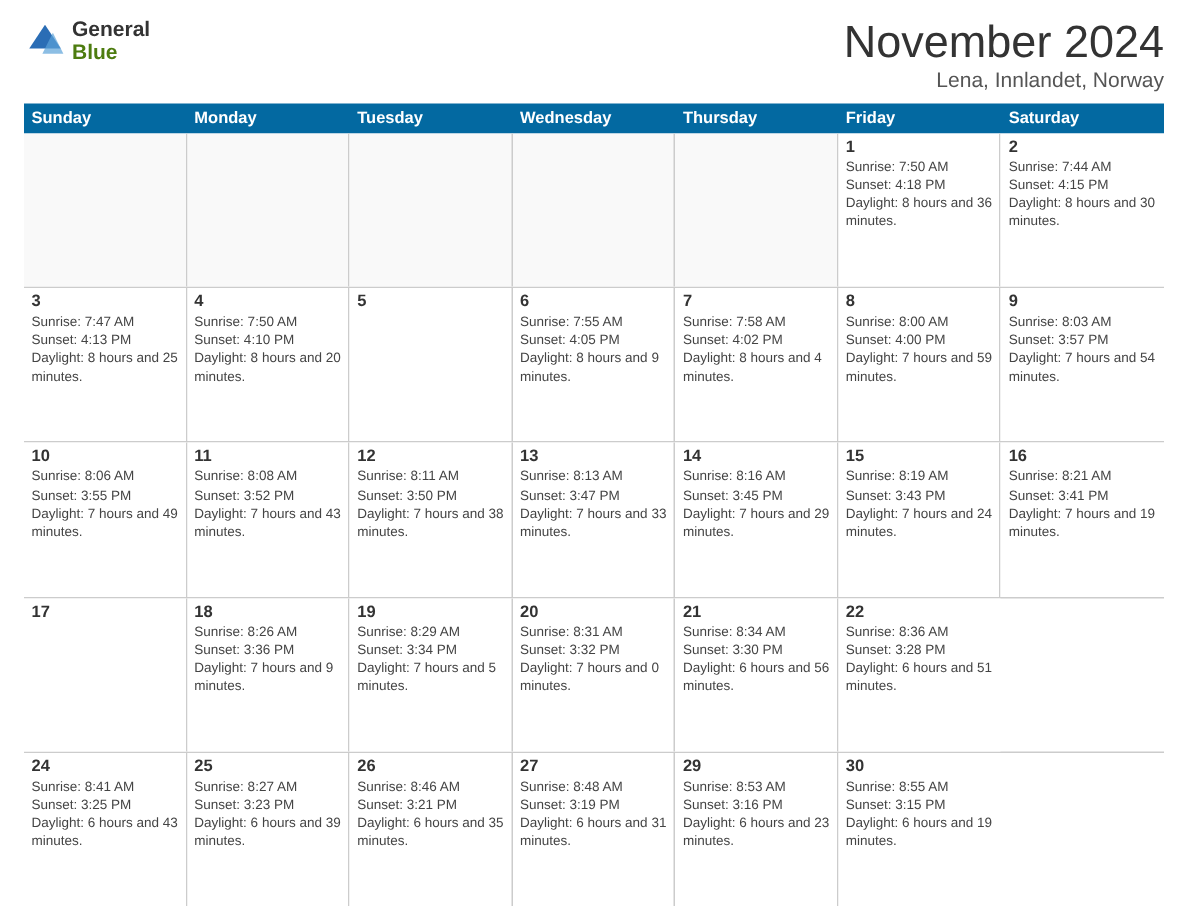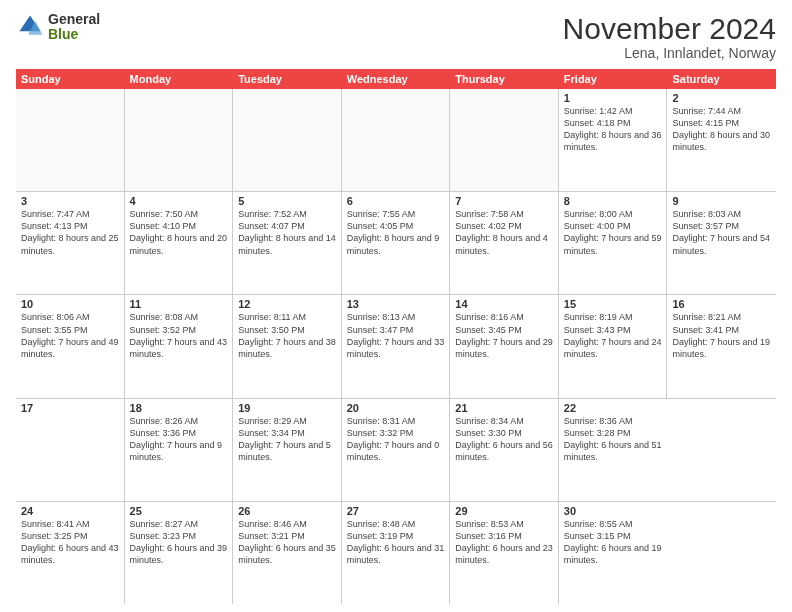--- a/index.html
+++ b/index.html
@@ -18,21 +18,21 @@
       flex-direction: column;
     }
     .header {
       display: flex;
       justify-content: space-between;
       align-items: flex-start;
       margin-bottom: 8px;
     }
     .logo {
       display: flex;
-      align-items: flex-start;
+      align-items: center;
       gap: 4px;
     }
     .logo-text {
       display: flex;
       flex-direction: column;
       line-height: 1.1;
     }
     .logo-general {
       font-size: 14px;
       font-weight: bold;
@@ -61,21 +61,21 @@
       color: #555;
     }
     .calendar {
       flex: 1;
       display: flex;
       flex-direction: column;
     }
     .cal-header {
       display: grid;
       grid-template-columns: repeat(7, 1fr);
-      background: #ef4444;
+      background: #0369a1;
     }
     .cal-header-cell {
       color: #fff;
       font-size: 11px;
       font-weight: bold;
       padding: 4px 5px;
       text-align: left;
     }
     .cal-body {
       display: flex;
@@ -151,21 +151,21 @@
     </div>
     <div class="cal-body">
     <div class="cal-row">
           <div class="cal-cell empty"></div>
           <div class="cal-cell empty"></div>
           <div class="cal-cell empty"></div>
           <div class="cal-cell empty"></div>
           <div class="cal-cell empty"></div>
           <div class="cal-cell">
             <div class="day-num">1</div>
-            <div class="day-detail">Sunrise: 1:42 AM
+            <div class="day-detail">Sunrise: 7:50 AM
 Sunset: 4:18 PM
 Daylight: 8 hours
 and 36 minutes.</div>
           </div>
           <div class="cal-cell">
             <div class="day-num">2</div>
             <div class="day-detail">Sunrise: 7:44 AM
 Sunset: 4:15 PM
 Daylight: 8 hours
 and 30 minutes.</div>
@@ -181,24 +181,20 @@
           </div>
           <div class="cal-cell">
             <div class="day-num">4</div>
             <div class="day-detail">Sunrise: 7:50 AM
 Sunset: 4:10 PM
 Daylight: 8 hours
 and 20 minutes.</div>
           </div>
           <div class="cal-cell">
             <div class="day-num">5</div>
-            <div class="day-detail">Sunrise: 7:52 AM
-Sunset: 4:07 PM
-Daylight: 8 hours
-and 14 minutes.</div>
           </div>
           <div class="cal-cell">
             <div class="day-num">6</div>
             <div class="day-detail">Sunrise: 7:55 AM
 Sunset: 4:05 PM
 Daylight: 8 hours
 and 9 minutes.</div>
           </div>
           <div class="cal-cell">
             <div class="day-num">7</div>

